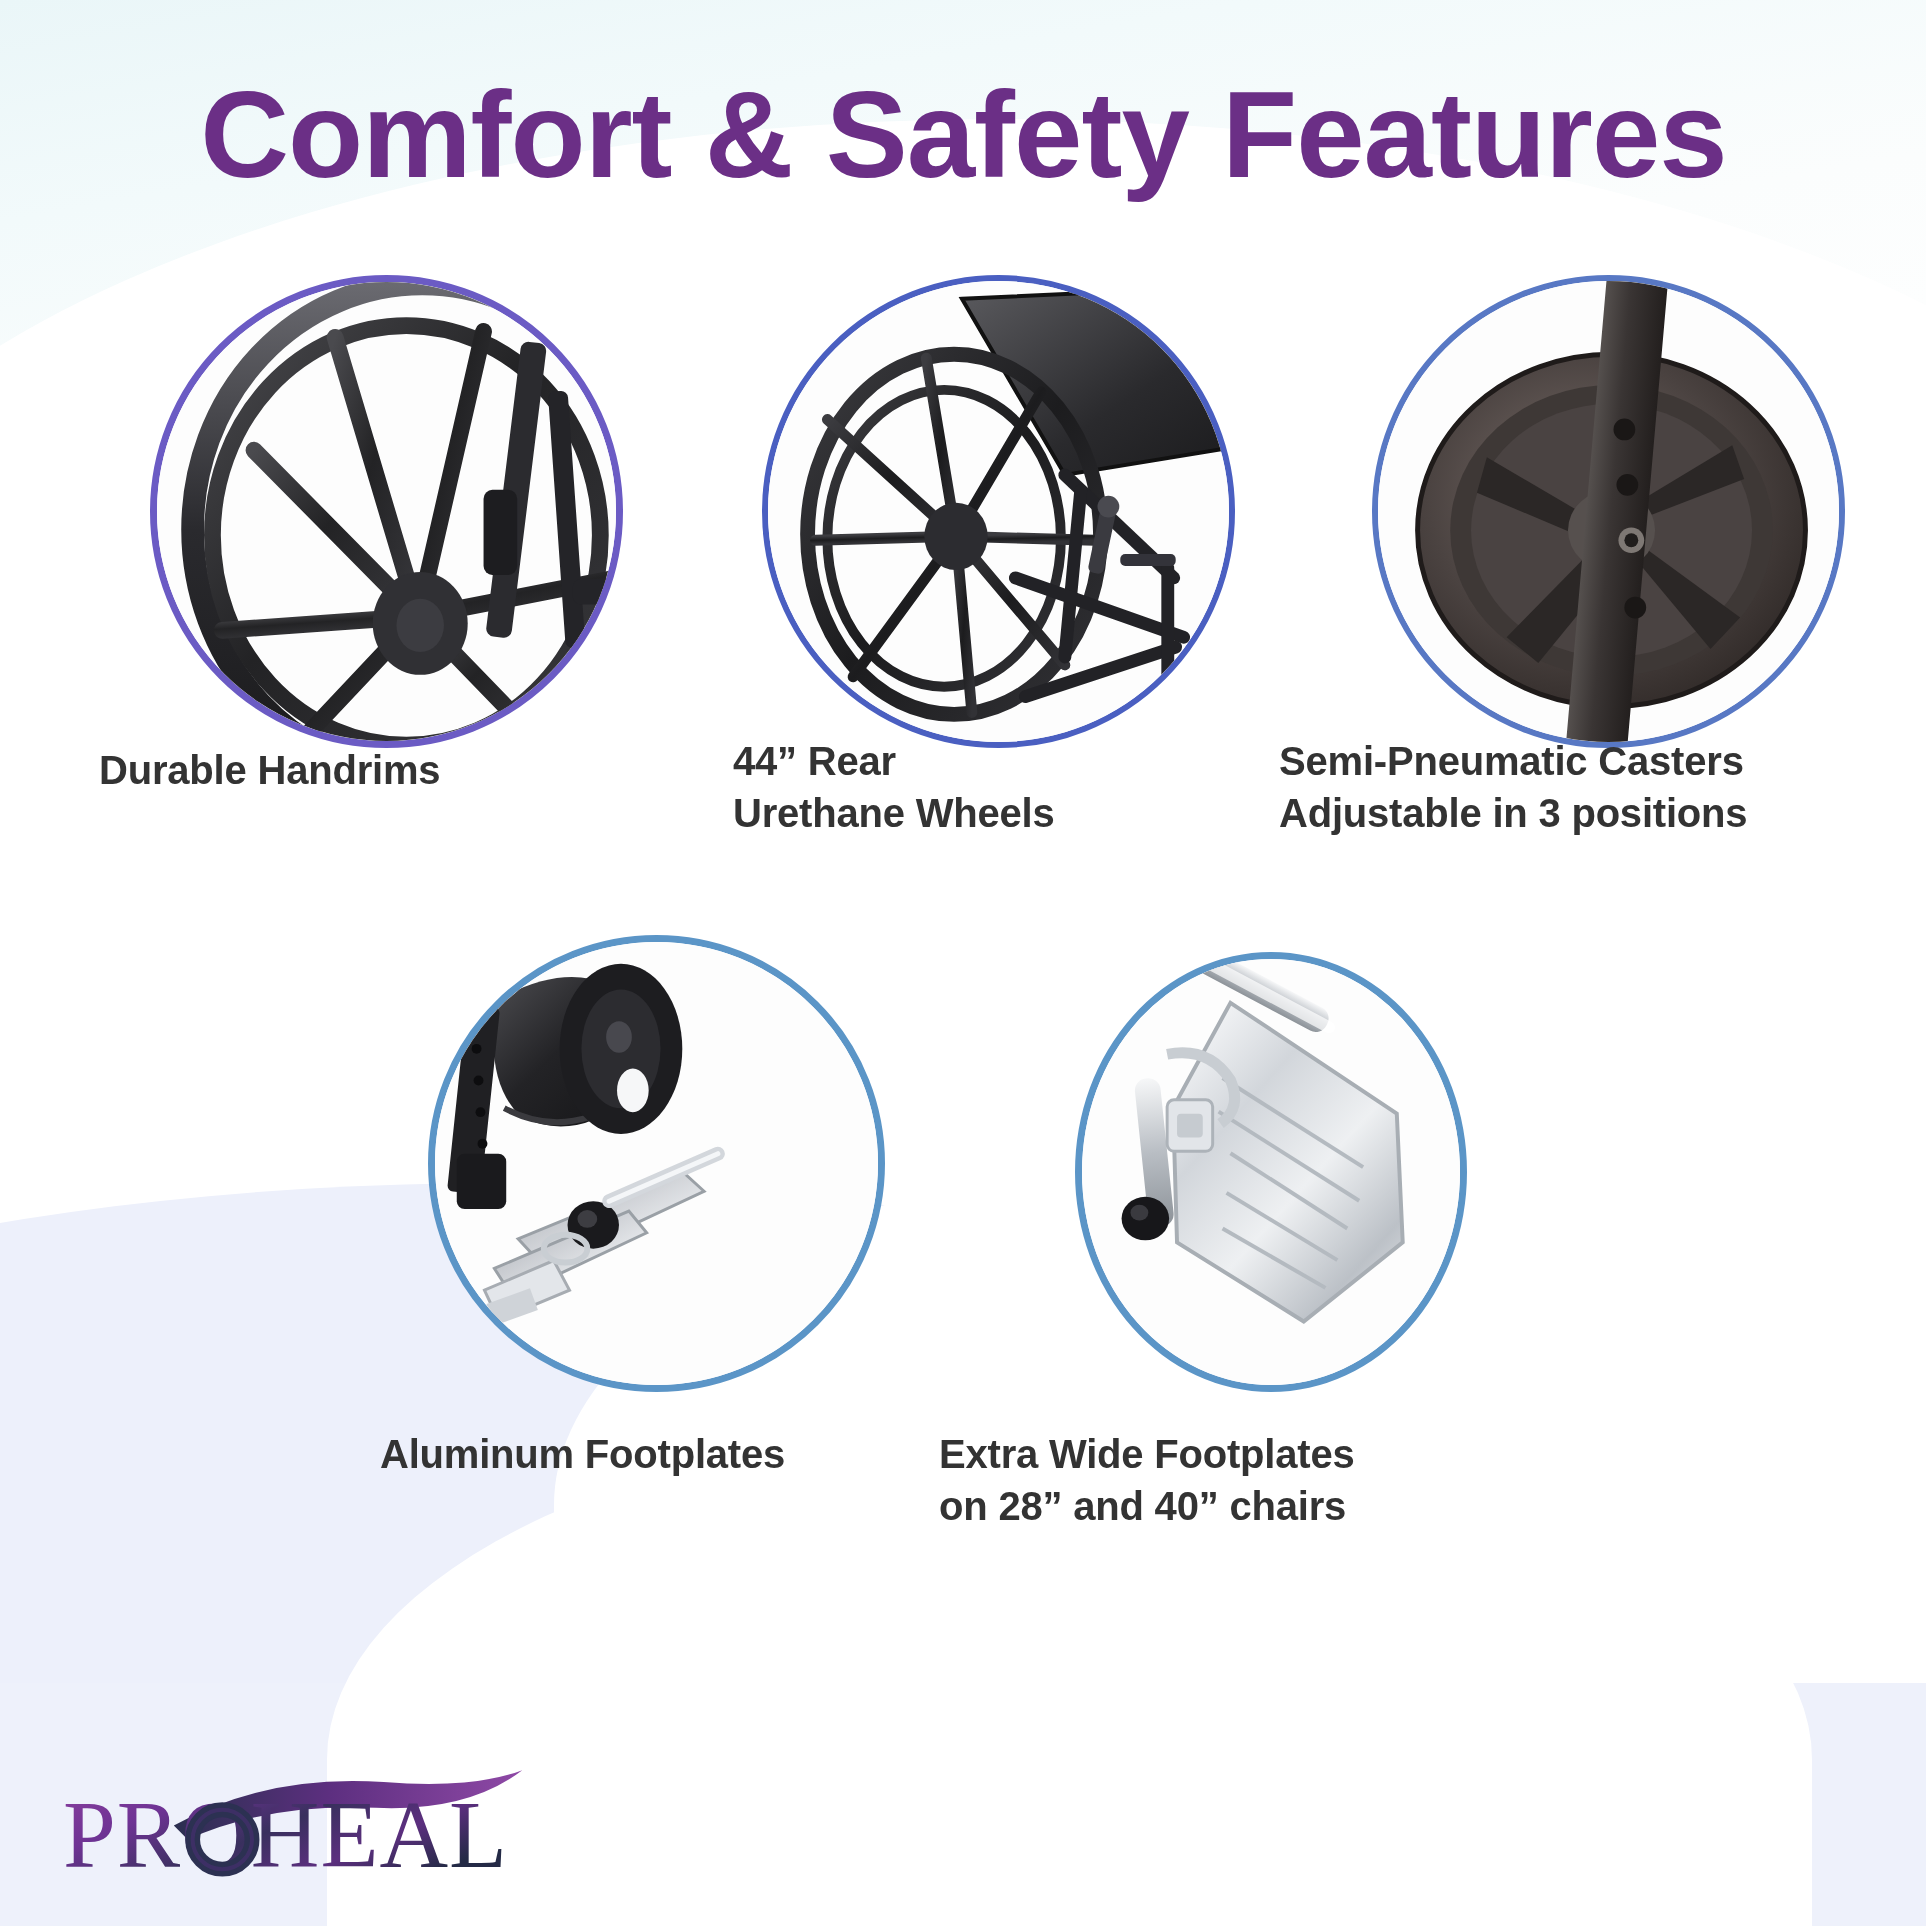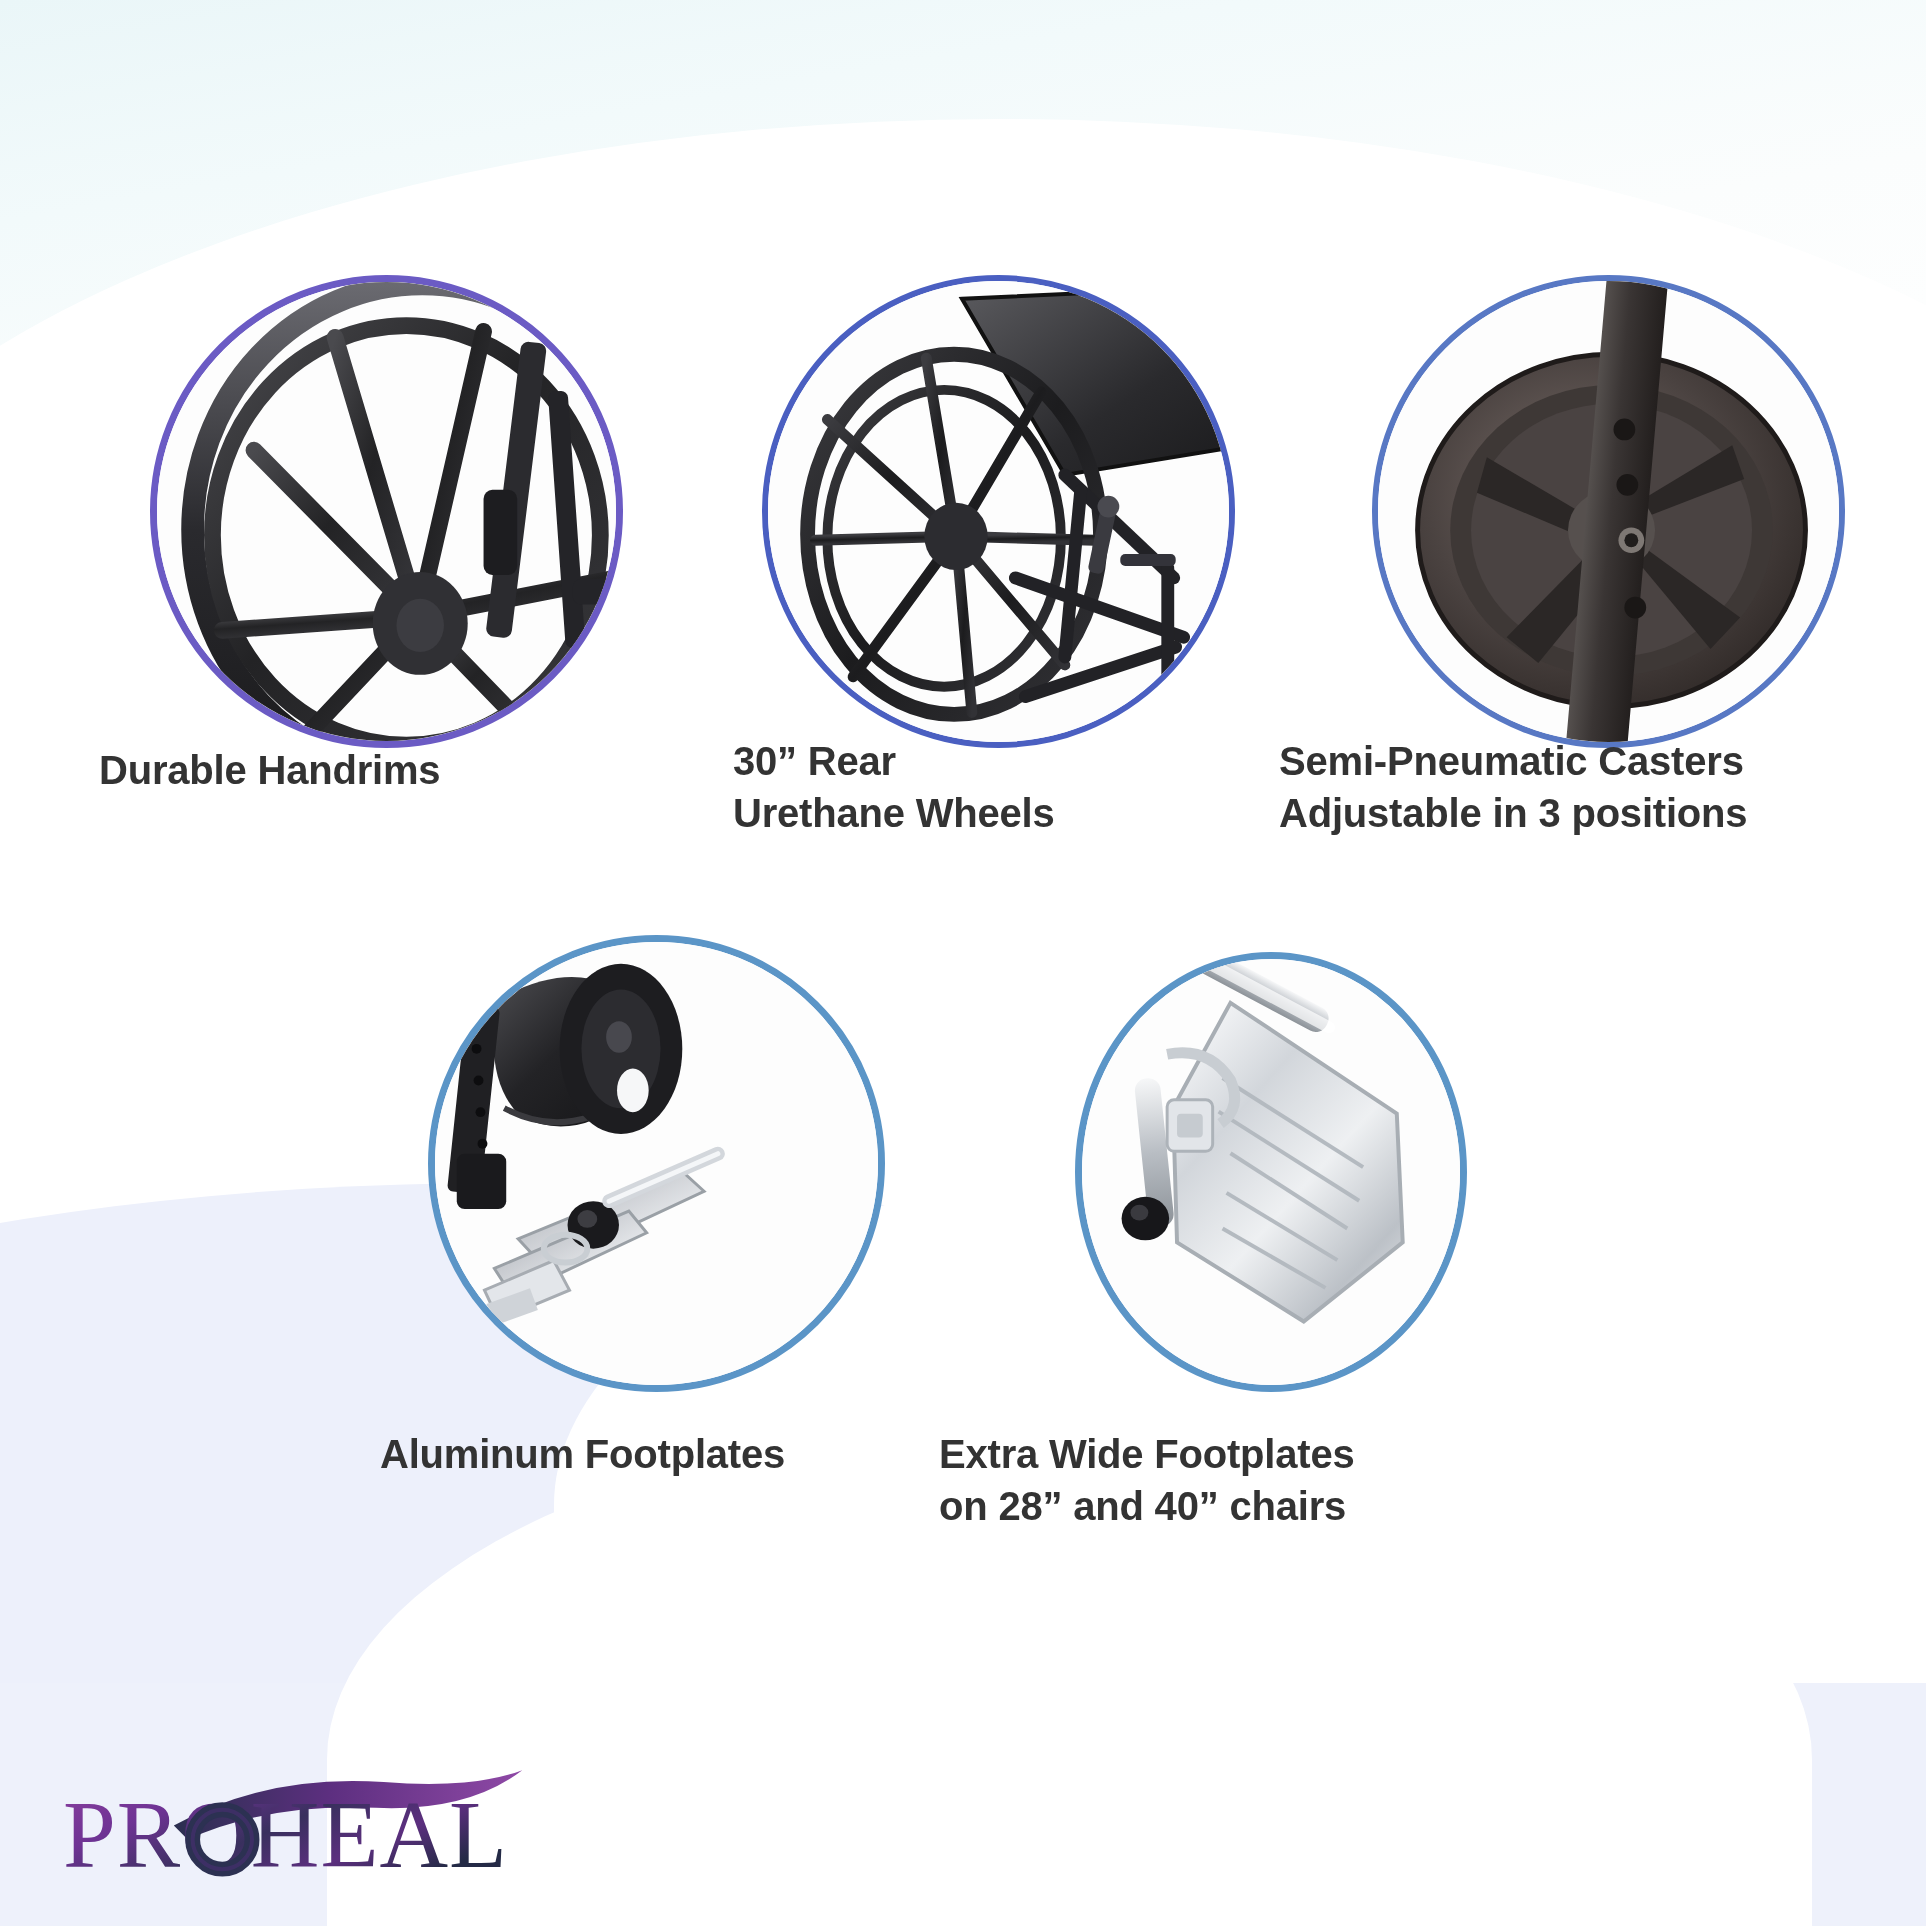--- a/index.html
+++ b/index.html
@@ -86,20 +86,21 @@
 <div id="stage">
 
   <div class="bg-base"></div>
   <div class="bg-top-tint"></div>
   <div class="bg-top-wave"></div>
   <div class="bg-bottom-wave"></div>
   <div class="bg-bottom-white"></div>
   <div class="bg-bottom-lav2"></div>
   <div class="bg-bottom-white2"></div>
 
+  <div class="title">Comfort &amp; Safety Features</div>
 
   <div class="feature">
     <div class="circle" style="left:150px;top:275px;width:473px;height:473px;border:7px solid #6B5BC4;">
       <div class="photo">
         <svg viewBox="0 0 478 478" width="473" height="473" style="position:absolute;left:0;top:0;">
           <defs>
             <linearGradient id="mtl1" x1="0" y1="0" x2="1" y2="1">
               <stop offset="0%" stop-color="#4a4a4e"></stop>
               <stop offset="45%" stop-color="#232325"></stop>
               <stop offset="100%" stop-color="#38383c"></stop>
@@ -184,21 +185,21 @@
             <path d="M260 420 L412 370"></path>
             <path d="M404 290 L404 400"></path>
           </g>
 
           <rect x="330" y="226" width="16" height="70" rx="6" fill="#3a3a40" transform="rotate(12 338 260)"></rect>
           <circle cx="344" cy="228" r="11" fill="#4a4a50"></circle>
           <rect x="356" y="276" width="56" height="12" rx="5" fill="#33333a"></rect>
         </svg>
       </div>
     </div>
-    <div class="caption" style="left:733px;top:735px;width:535px;">30” Rear
+    <div class="caption" style="left:733px;top:735px;width:535px;">44” Rear
 Urethane Wheels</div>
   </div>
 
   <div class="feature">
     <div class="circle" style="left:1372px;top:275px;width:473px;height:473px;border:6px solid #5878C4;">
       <div class="photo">
         <svg viewBox="0 0 478 478" width="473" height="473" style="position:absolute;left:0;top:0;">
           <defs>
             <radialGradient id="cast3" cx="42%" cy="40%" r="72%">
               <stop offset="0%" stop-color="#7a6e6a"></stop>

